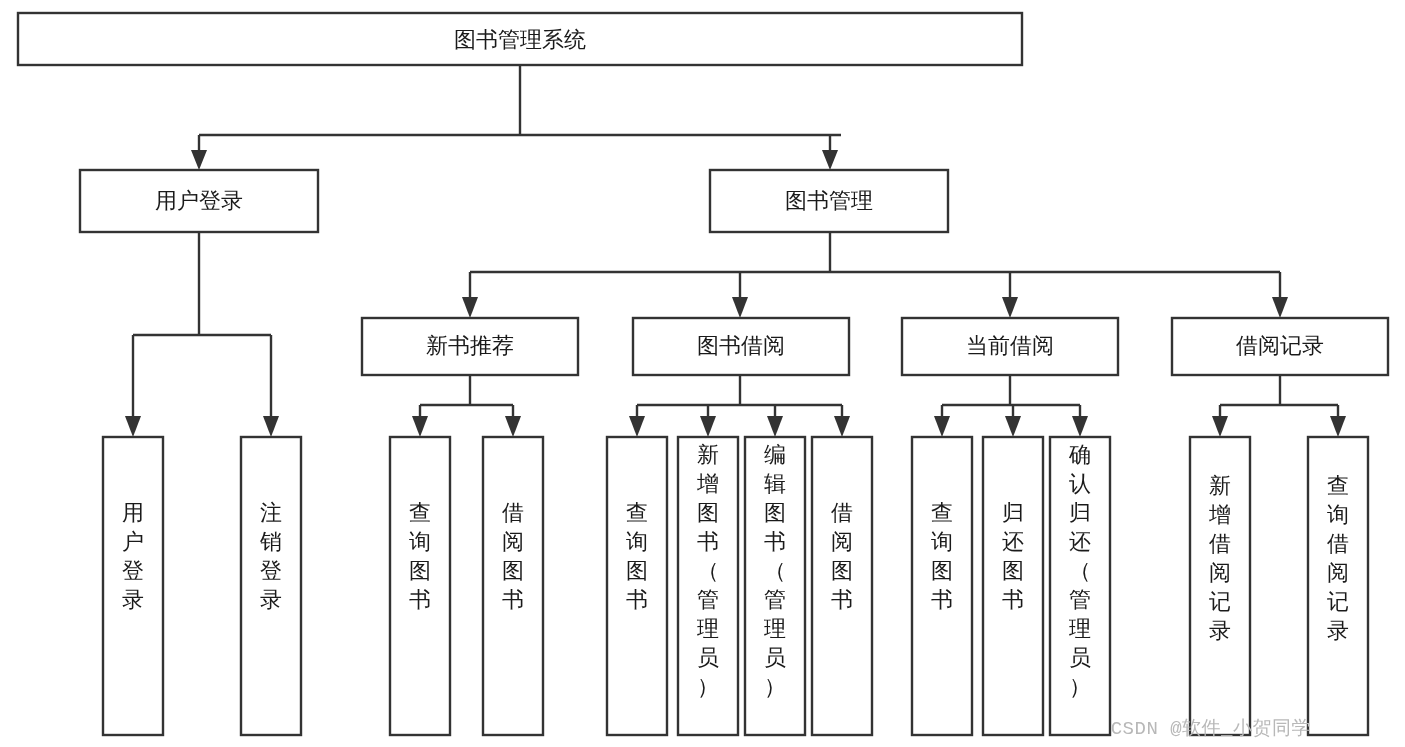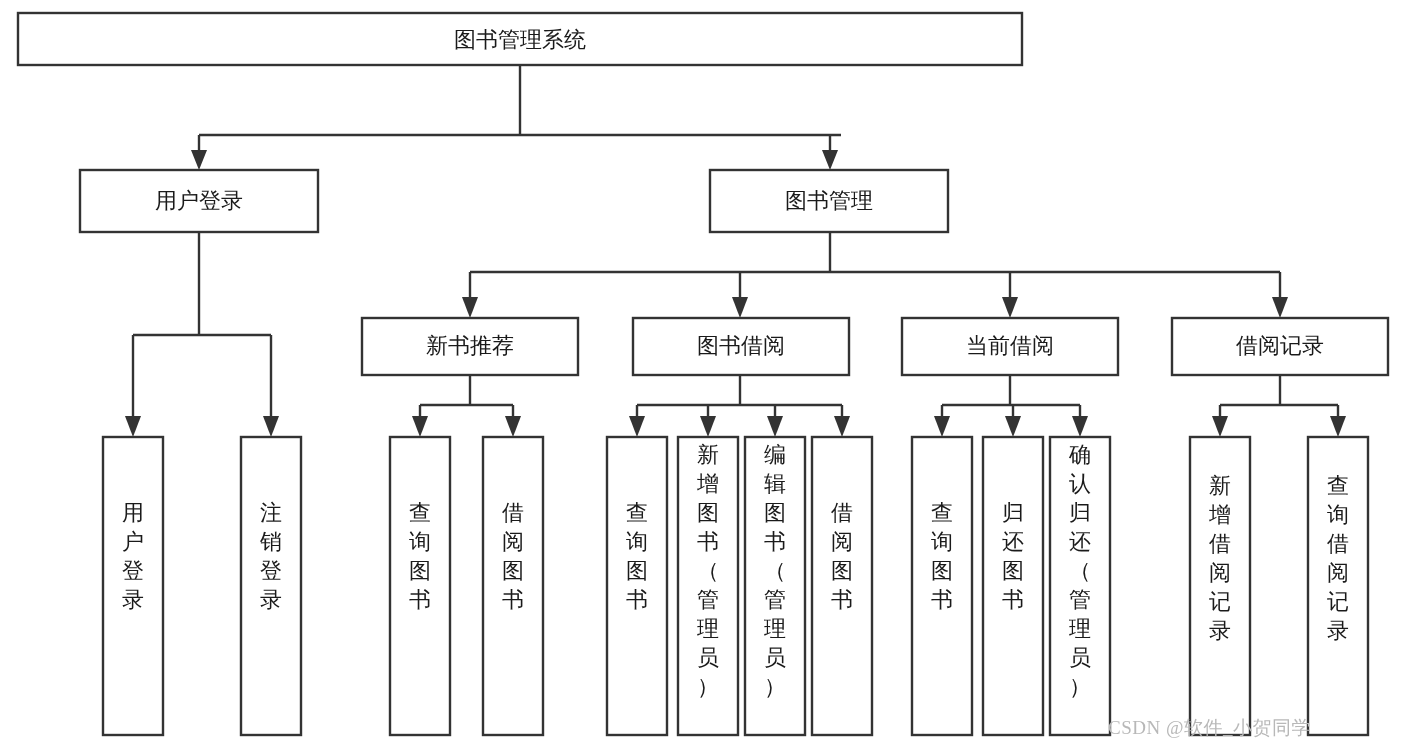--- a/index.html
+++ b/index.html
@@ -51,21 +51,21 @@
   .node-label-vertical {
     font-family: "Liberation Sans", "DejaVu Sans", sans-serif;
     font-size: 22px;
     fill: #1a1a1a;
     text-anchor: middle;
   }
   .watermark {
     position: absolute;
     right: 8px;
     bottom: 6px;
-    font-family: Liberation Serif, serif;
+    font-family: Liberation Mono, monospace;
     font-size: 19px;
     color: #b8b8b8;
     white-space: nowrap;
     letter-spacing: 0.5px;
     pointer-events: none;
     margin-top: 48px;
   }
 </style>
 </head>
 <body>

